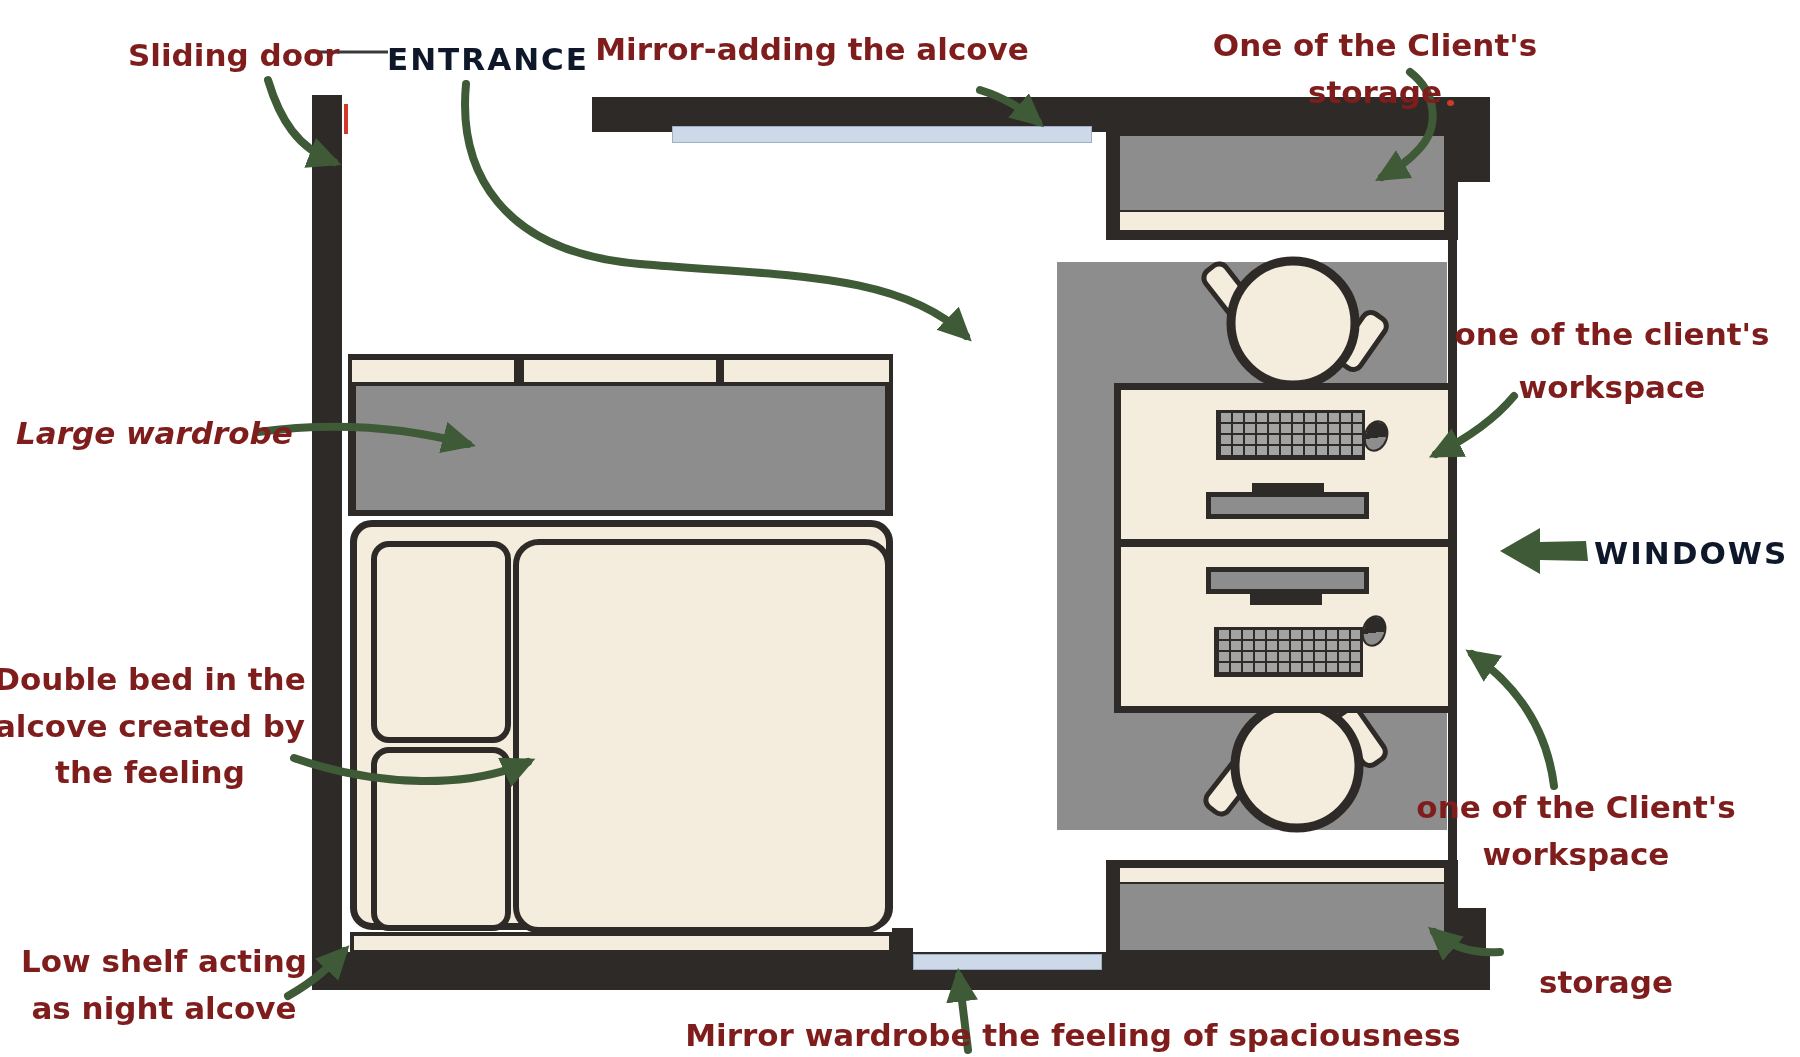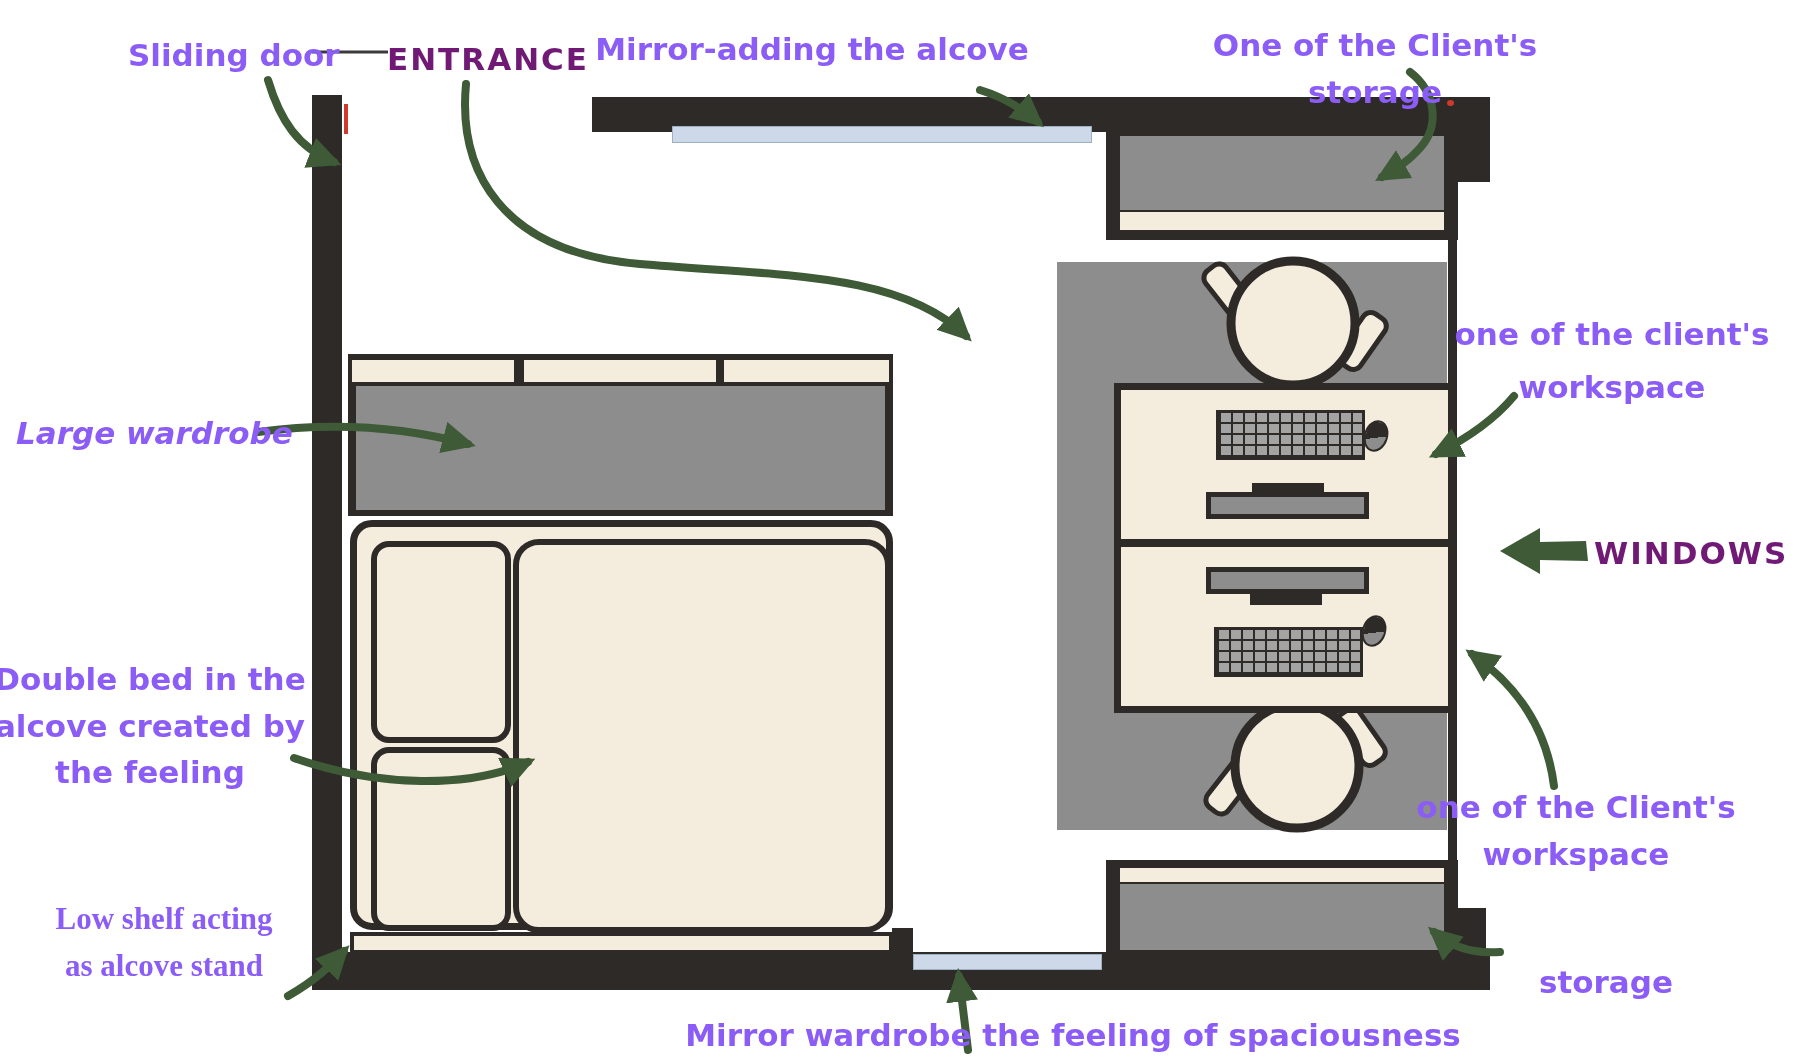--- a/index.html
+++ b/index.html
@@ -3,23 +3,23 @@
 <meta charset="utf-8">
 <style>
   html,body{margin:0;padding:0;background:#ffffff;}
   .canvas{position:relative;width:1800px;height:1057px;background:#ffffff;overflow:hidden;
           font-family:"DejaVu Sans",sans-serif;}
   .abs{position:absolute;}
   .wall{position:absolute;background:#2e2a27;}
   .mirror{position:absolute;background:#cdd9e9;border:1px solid #9fb0c4;}
   .cream{background:#f4ecdc;}
   .gray{background:#8d8d8d;}
-  .label{position:absolute;color:#8b5cf6;font-weight:bold;font-size:31px;line-height:1.5;white-space:nowrap;}
+  .label{position:absolute;color:#7f1d1d;font-weight:bold;font-size:31px;line-height:1.5;white-space:nowrap;}
   .label.center{transform:translateX(-50%);text-align:center;}
-  .label.sage{color:#701a75;letter-spacing:2px;}
+  .label.sage{color:#0f172a;letter-spacing:2px;}
   .furn{position:absolute;box-sizing:border-box;}
   .bed{background:#f4ecdc;border:7px solid #2e2a27;border-radius:22px;}
   .pillow{position:absolute;background:#f4ecdc;border:6px solid #2e2a27;border-radius:18px;}
   .duvet{position:absolute;background:#f4ecdc;border:6px solid #2e2a27;border-radius:26px;}
   .desk{position:absolute;background:#f4ecdc;border:7px solid #2e2a27;box-sizing:border-box;}
   .keyboard{position:absolute;border:3px solid #2e2a27;background-color:#a3a3a3;
     background-image:repeating-linear-gradient(90deg,#2e2a27 0 2px,transparent 2px 12px),
                      repeating-linear-gradient(0deg,#2e2a27 0 2px,transparent 2px 11px);}
   .mouse{position:absolute;border-radius:50%;background:linear-gradient(155deg,#2e2a27 55%,#8d8d8d 55%);
          border:2px solid #2e2a27;transform:rotate(18deg);}
@@ -131,23 +131,23 @@
   </div>
 
   <div class="label z5" style="left:16px;top:410px;font-style:italic;">Large wardrobe</div>
 
   <div class="label center z5" style="left:150px;top:656px;">
     <span>Double bed in the</span><br>
     <span>alcove created by</span><br>
     <span>the feeling</span>
   </div>
 
-  <div class="label center z5" style="left:164px;top:896px;font-family:Liberation Serif, serif;">
+  <div class="label center z5" style="left:164px;top:938px;">
     <span>Low shelf acting</span><br>
-    <span>as alcove stand</span>
+    <span>as night alcove</span>
   </div>
 
   <div class="label center z5" style="left:1073px;top:1012px;">Mirror wardrobe the feeling of spaciousness</div>
 
   <div class="label center z5" style="left:1612px;top:308px;line-height:1.7;">
     <span>one of the client's</span><br>
     <span>workspace</span>
   </div>
 
   <div class="label sage z5" style="left:1594px;top:530px;">WINDOWS</div>

